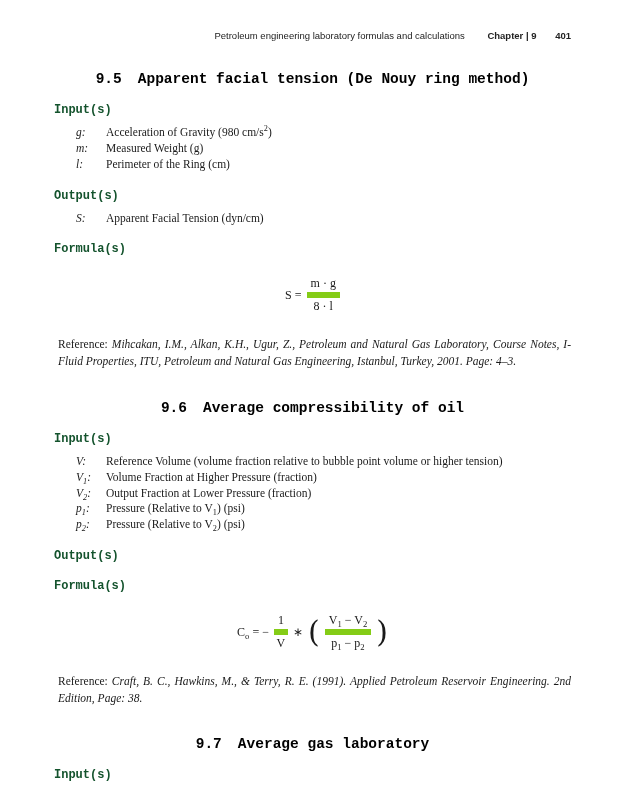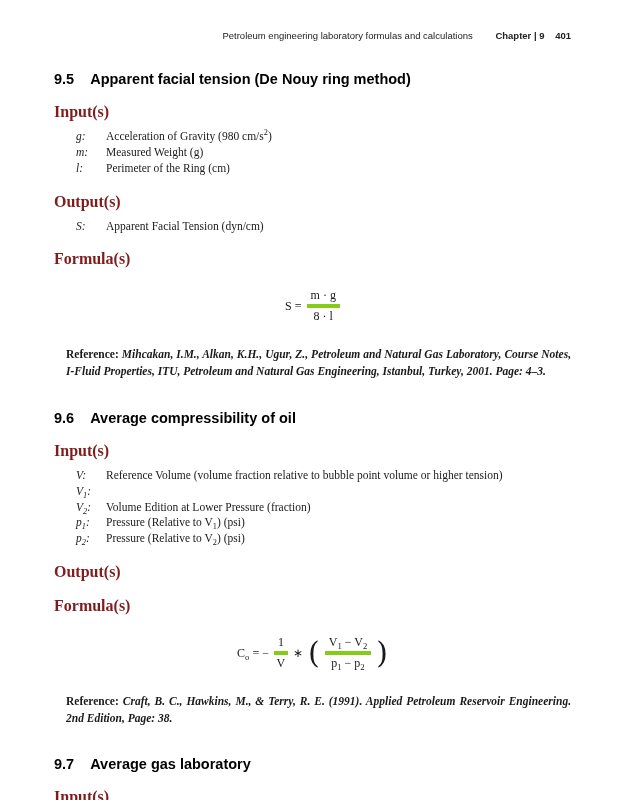--- a/index.html
+++ b/index.html
@@ -19,38 +19,39 @@
 
   
   .running-head {
     text-align: right;
     font-family: "Liberation Sans", sans-serif;
     font-size: 9.5px;
     color: #222;
     margin-bottom: 22px;
   }
   .running-head .chap { font-weight: bold; margin-left: 20px; }
-  .running-head .pagenum { font-weight: bold; margin-left: 8px; }
+  .running-head .pagenum { font-weight: bold; margin-left: 16px; }
 
   
   .sec-title {
-    font-family: Liberation Sans, sans-serif;
+    font-family: Liberation Mono, monospace;
     font-size: 14.5px;
     font-weight: bold;
     margin: 30px 0 6px 0;
     color: #000;
+    text-align: center;
   }
   .sec-title .sec-num { margin-right: 16px; }
 
   .block-label {
-    font-family: Liberation Serif, serif;
-    font-size: 16px;
+    font-family: Liberation Mono, monospace;
+    font-size: 12px;
     font-weight: bold;
     margin: 16px 0 8px 0;
-    color: #7f1d1d;
+    color: #14532d;
   }
 
   .var-list { margin-left: 22px; }
   .var-row { display: flex; line-height: 1.38; }
   .var-sym {
     font-style: italic;
     min-width: 30px;
     flex-shrink: 0;
   }
   .var-desc { }
@@ -63,35 +64,34 @@
     gap: 5px;
     margin: 20px 0 22px 0;
     font-size: 12px;
   }
   .frac {
     display: inline-flex;
     flex-direction: column;
     align-items: center;
     vertical-align: middle;
   }
-  .frac .num { border-bottom: 4px solid #84cc16; padding: 0 4px 1px 4px; }
+  .frac .num { border-bottom: 6px solid #84cc16; padding: 0 4px 1px 4px; }
   .frac .den { padding-top: 1px; }
   .bigparen {
     font-size: 30px;
     font-weight: 400;
     line-height: 0.9;
     font-family: "DejaVu Serif", serif;
     transform: translateY(-1px);
   }
 
   .reference {
-    margin: 18px 0 4px 12px;
+    margin: 18px 0 4px 4px;
     line-height: 1.45;
     text-align: justify;
-    font-weight: bold;
   }
   .reference .ref-text { font-style: italic; }
 </style>
 </head>
 <body>
 
 <div class="page">
 
   <div class="running-head">
     <span>Petroleum engineering laboratory formulas and calculations</span>
@@ -149,24 +149,25 @@
     </h2>
 
     <div class="block-label">Input(s)</div>
     <div class="var-list">
       <div class="var-row">
         <span class="var-sym">V:</span>
         <span class="var-desc">Reference Volume (volume fraction relative to bubble point volume or higher tension)</span>
       </div>
       <div class="var-row">
         <span class="var-sym">V<sub>1</sub>:</span>
+        <span class="var-desc">Volume Fraction at Higher Pressure (fraction)</span>
       </div>
       <div class="var-row">
         <span class="var-sym">V<sub>2</sub>:</span>
-        <span class="var-desc">Volume Edition at Lower Pressure (fraction)</span>
+        <span class="var-desc">Output Fraction at Lower Pressure (fraction)</span>
       </div>
       <div class="var-row">
         <span class="var-sym">p<sub>1</sub>:</span>
         <span class="var-desc">Pressure (Relative to V<sub>1</sub>) (psi)</span>
       </div>
       <div class="var-row">
         <span class="var-sym">p<sub>2</sub>:</span>
         <span class="var-desc">Pressure (Relative to V<sub>2</sub>) (psi)</span>
       </div>
     </div>

